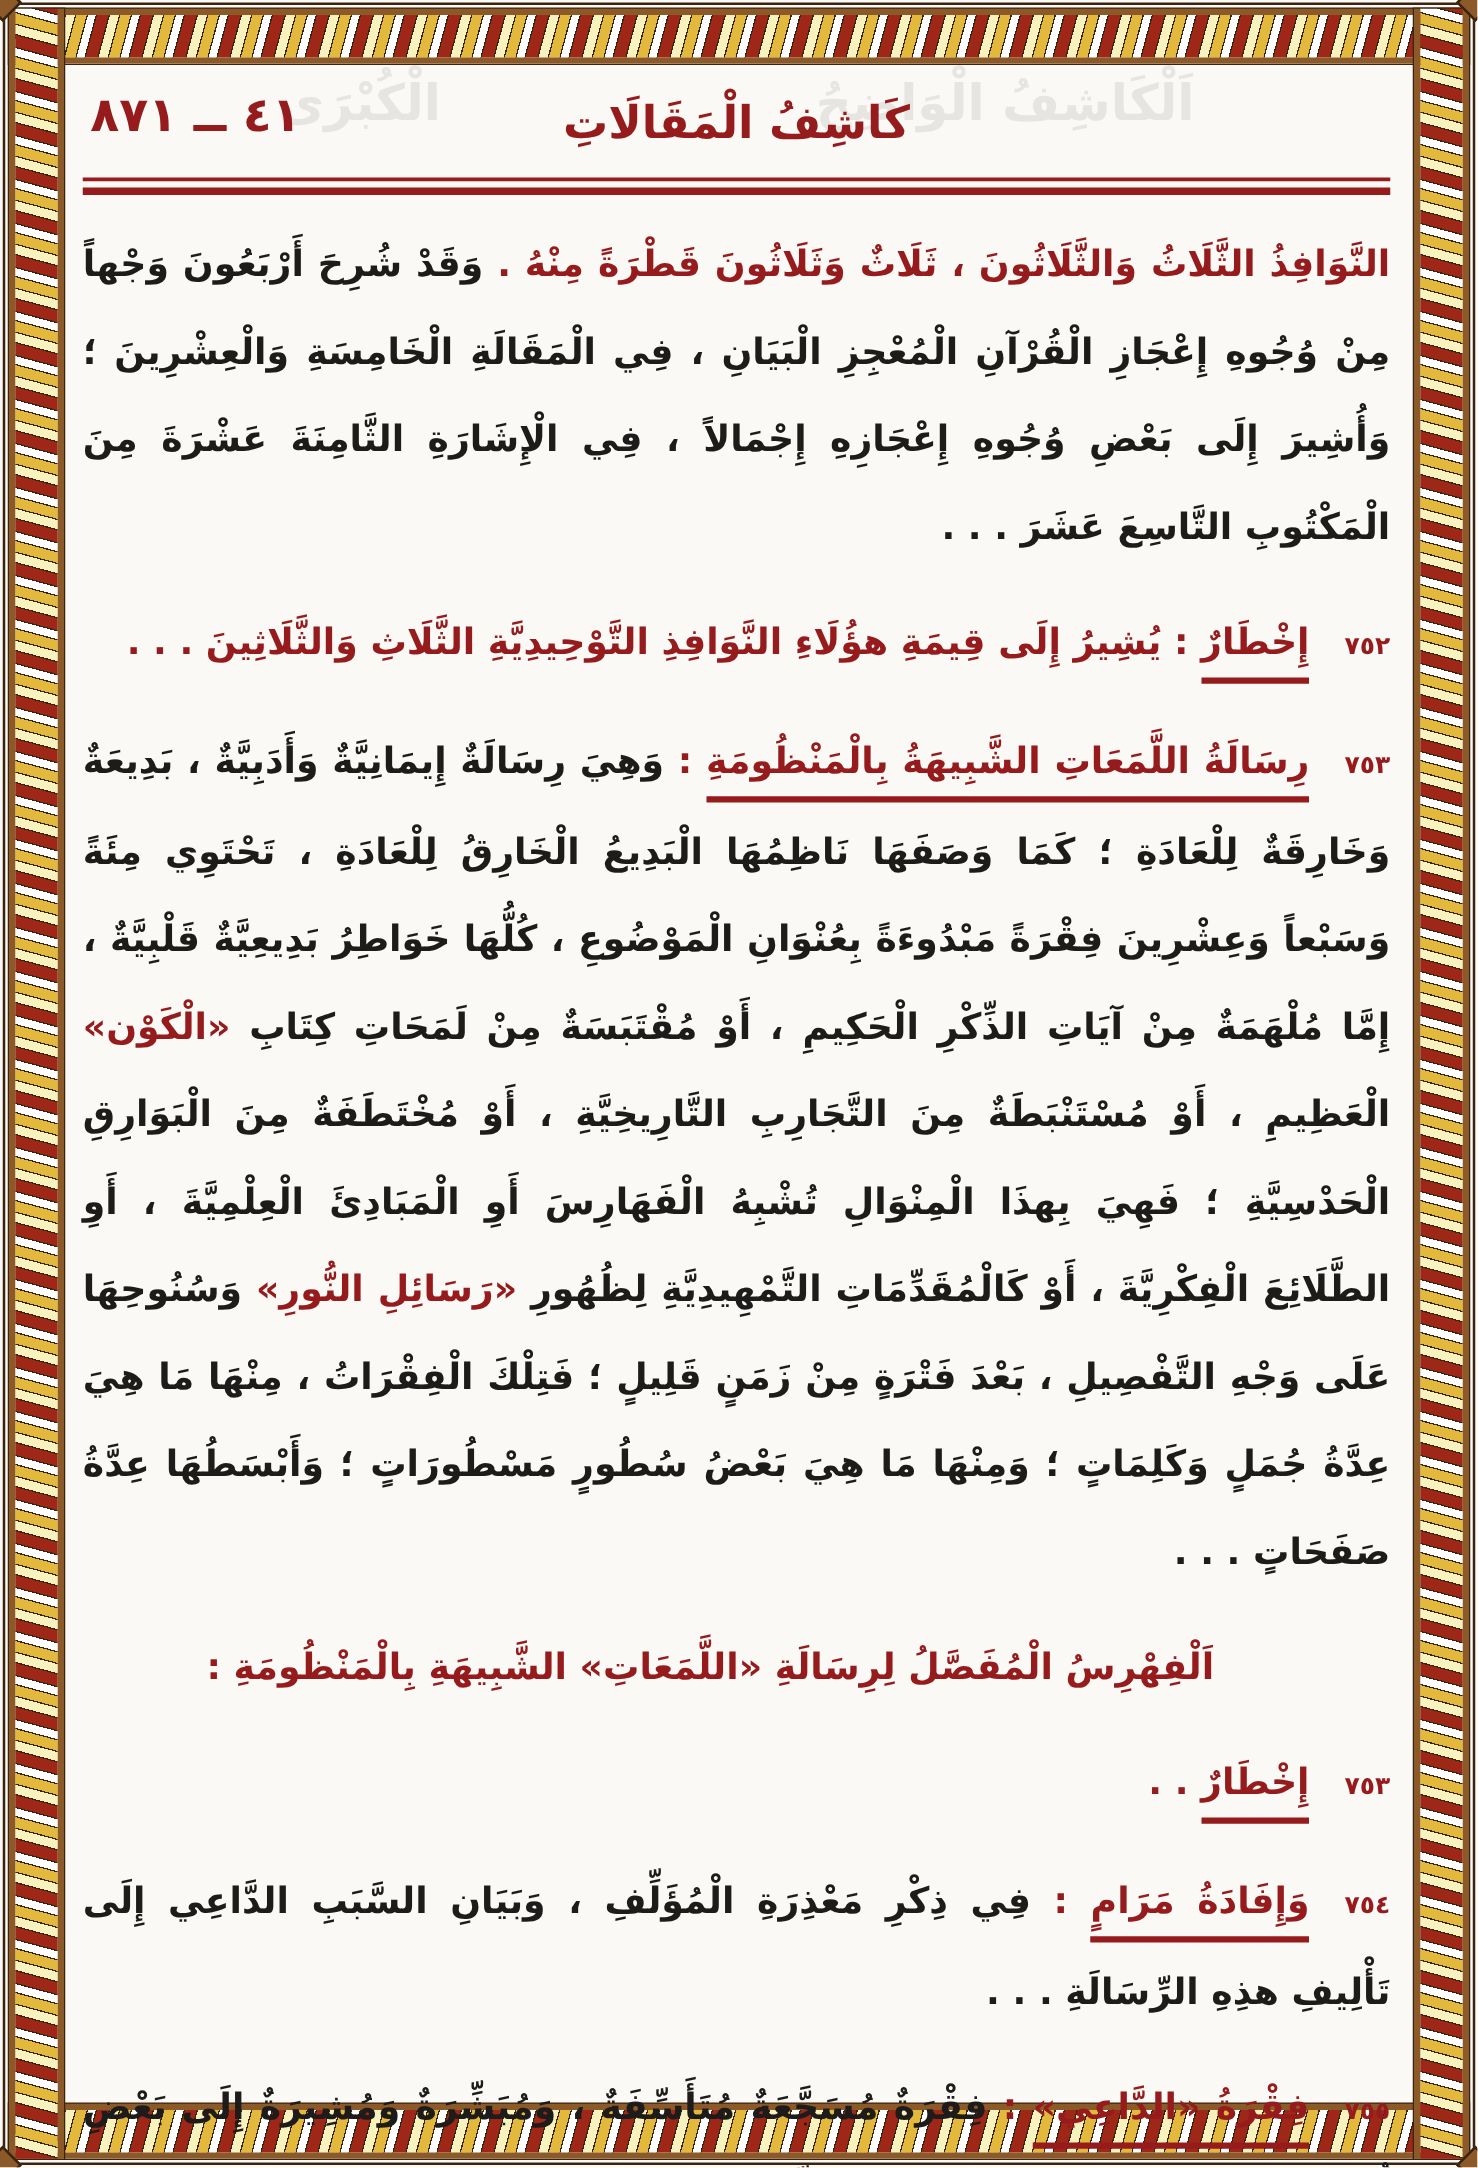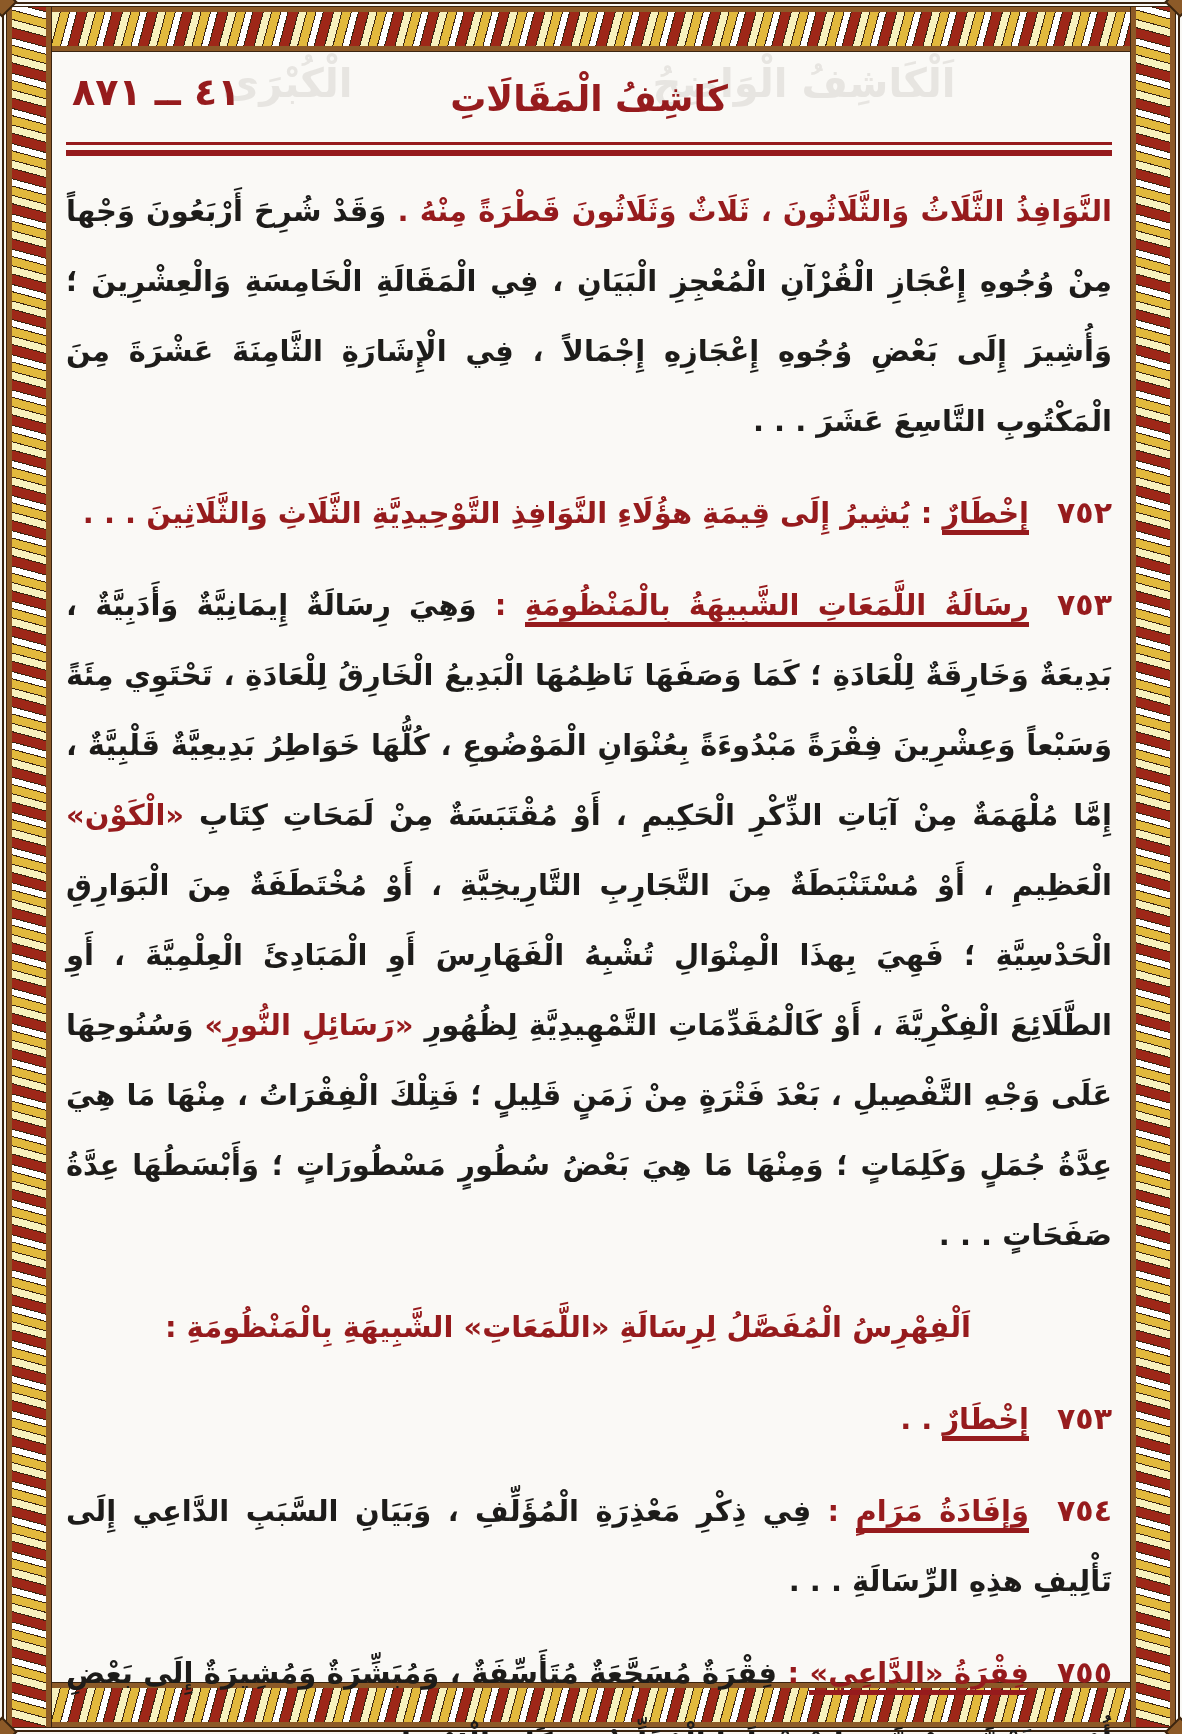--- a/index.html
+++ b/index.html
@@ -54,22 +54,22 @@
   .rule-top{height:3px;background:var(--accent-red,#961b1d);}
   .rule-bot{height:6px;background:var(--accent-red,#961b1d);margin-top:5px;}
   main{margin-top:20px;}
   .para{
     margin:0 0 22px;font-size:29px;line-height:70px;text-align:justify;
     color:var(--ink,#1d1c1a);font-weight:bold;
   }
   .para:last-child{margin-bottom:0;}
   .c-red{color:var(--accent-red,#961b1d);}
   .c-blk{color:var(--ink,#1d1c1a);}
-  .u{border-bottom:5px solid var(--accent-red,#961b1d);}
-  .num{color:var(--accent-red,#961b1d);margin-left:28px;font-size:30px;}
+  .u{border-bottom:5px solid var(--accent-red,#961b1d);padding-bottom:12px;}
+  .num{color:var(--accent-red,#961b1d);margin-left:28px;font-size:20px;}
   .fihris{text-align:center;padding-left:0;padding-right:42px;}
 </style>
 </head>
 <body>
 
 <div class="page">
 
   <div class="b-outer"></div>
   <div class="b-edge b-h b-top"></div>
   <div class="b-edge b-h b-bottom"></div>

